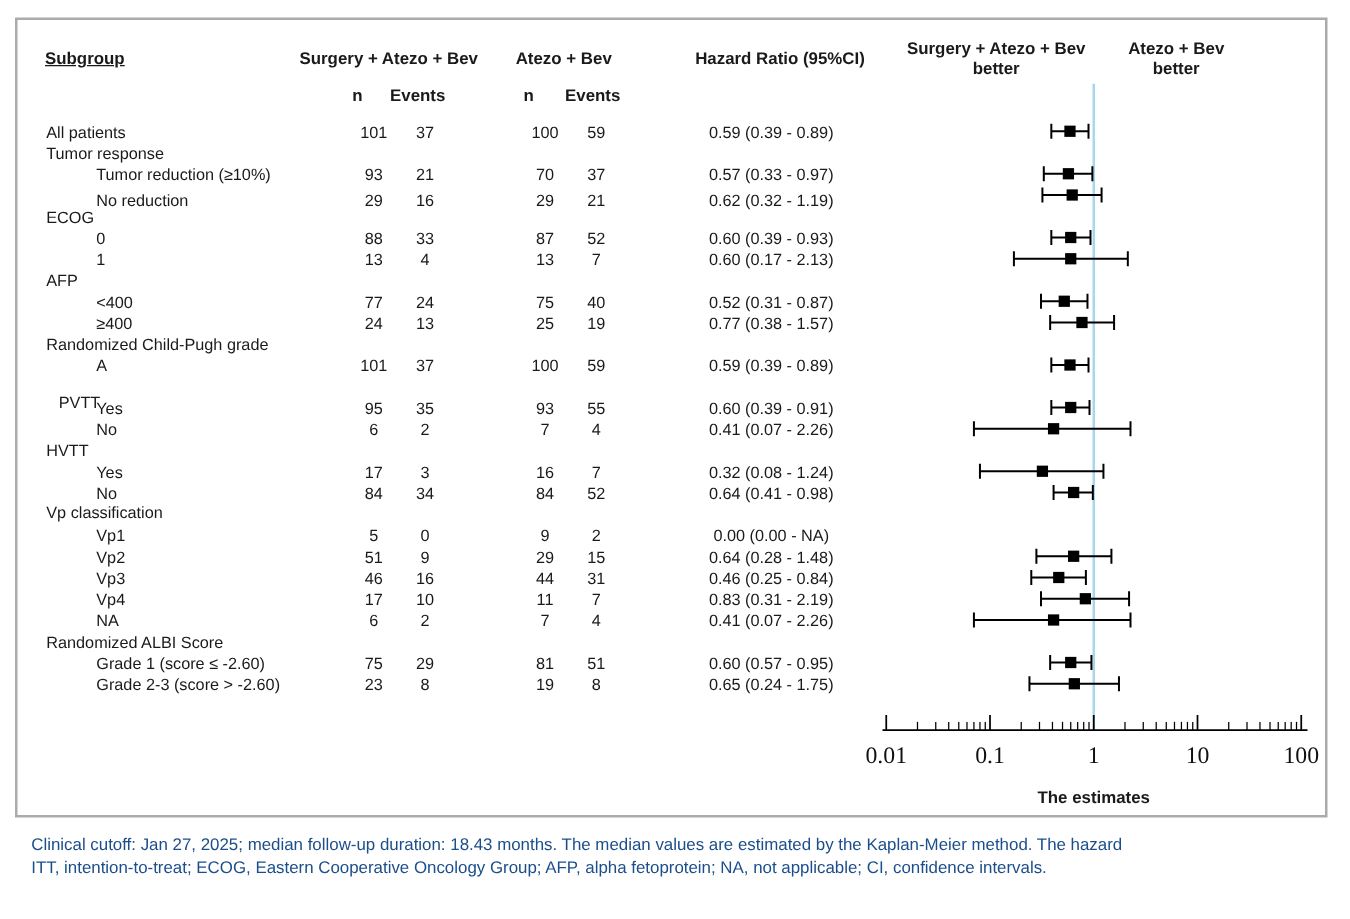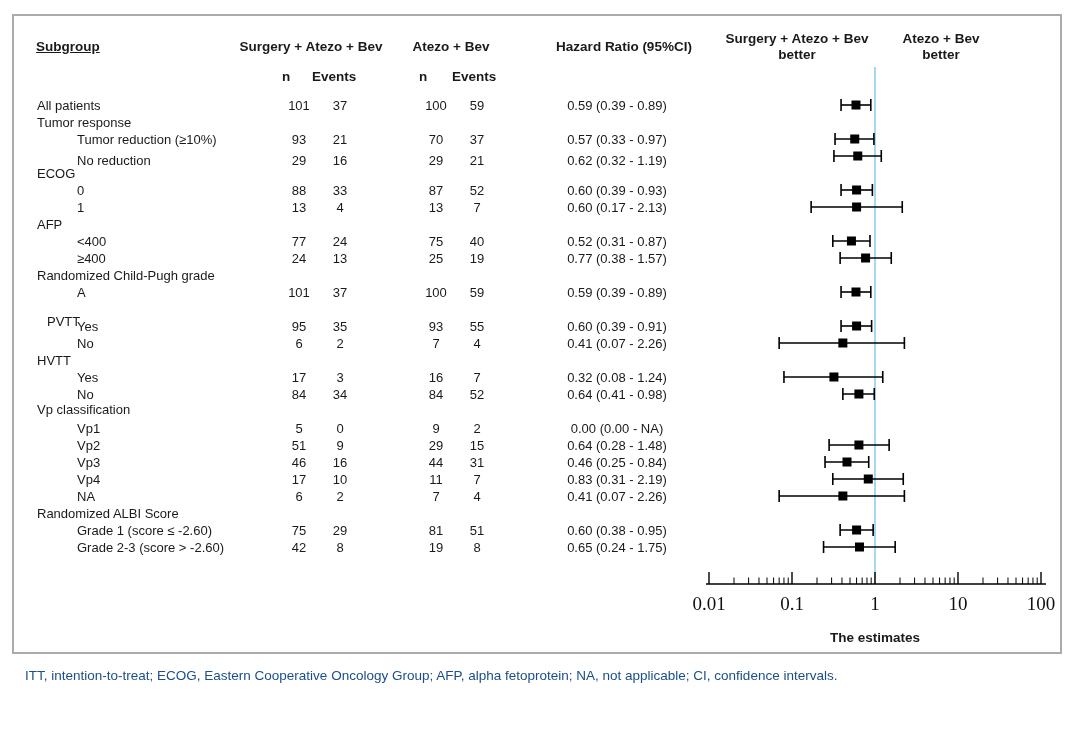--- a/index.html
+++ b/index.html
@@ -264,25 +264,25 @@
       <span class="c n2"></span>
       <span class="c e2"></span>
       <span class="c hrt"></span>
     </div>
     <div class="trow" style="top: 521.5px;">
       <span class="lbl ind">Grade 1 (score ≤ -2.60)</span>
       <span class="c n1">75</span>
       <span class="c e1">29</span>
       <span class="c n2">81</span>
       <span class="c e2">51</span>
-      <span class="c hrt">0.60 (0.38 - 0.95)</span>
+      <span class="c hrt">0.60 (0.57 - 0.95)</span>
     </div>
     <div class="trow" style="top: 538.5px;">
       <span class="lbl ind">Grade 2-3 (score &gt; -2.60)</span>
-      <span class="c n1">42</span>
+      <span class="c n1">23</span>
       <span class="c e1">8</span>
       <span class="c n2">19</span>
       <span class="c e2">8</span>
       <span class="c hrt">0.65 (0.24 - 1.75)</span>
     </div>
   </div>
 
 <svg id="plot" width="1080" height="735">
     <line x1="875" y1="67" x2="875" y2="584" stroke="#a5d8ef" stroke-width="2"></line>
     <line x1="841.0583623831994" y1="105" x2="870.7993705515278" y2="105" stroke="#000000" stroke-width="1.6"></line>
@@ -398,14 +398,15 @@
     <line x1="1028.1431373211833" y1="584" x2="1028.1431373211833" y2="577.5" stroke="#000" stroke-width="1"></line>
     <line x1="1032.9564689203312" y1="584" x2="1032.9564689203312" y2="577.5" stroke="#000" stroke-width="1"></line>
     <line x1="1037.202128283464" y1="584" x2="1037.202128283464" y2="577.5" stroke="#000" stroke-width="1"></line>
     <line x1="1041" y1="584" x2="1041" y2="572" stroke="#000" stroke-width="1.4"></line>
     <text x="1041" y="610" text-anchor="middle" font-size="19" font-family="&quot;Liberation Serif&quot;, serif" fill="#111">100</text>
   </svg>
 
 <div class="hdr ctr" id="axis-label">The estimates</div>
 
 <div class="footer">
+  <div>Clinical cutoff: Jan 27, 2025; median follow-up duration: 18.43 months. The median values are estimated by the Kaplan-Meier method. The hazard</div>
   <div>ITT, intention-to-treat; ECOG, Eastern Cooperative Oncology Group; AFP, alpha fetoprotein; NA, not applicable; CI, confidence intervals.</div>
 </div>
 
 </body></html>

